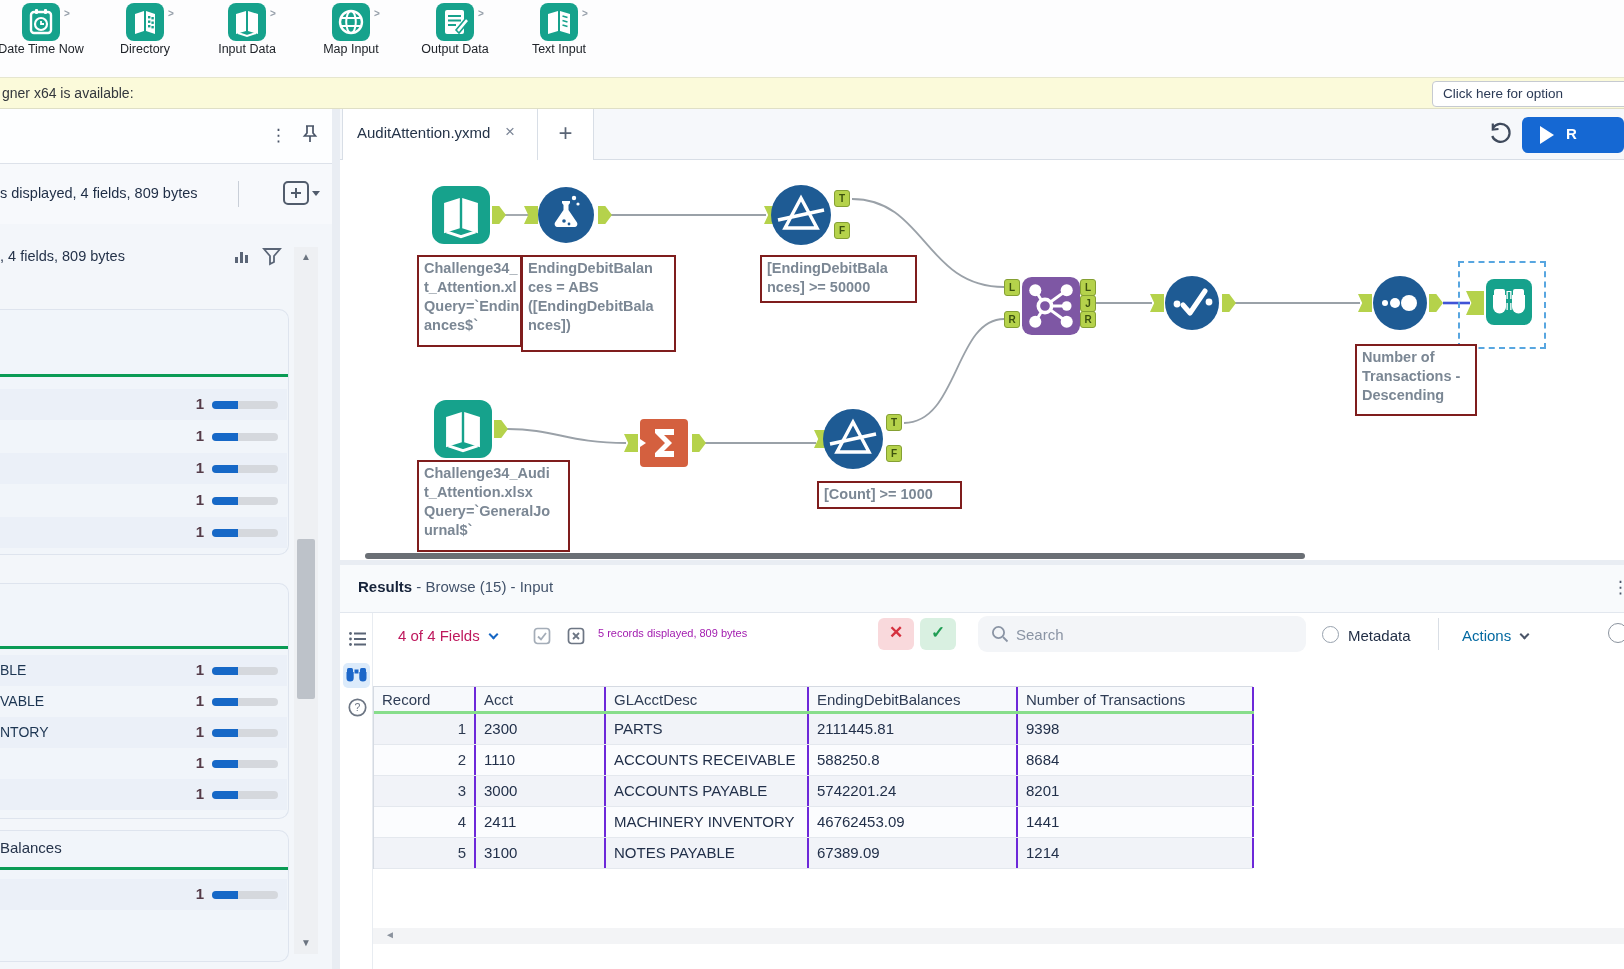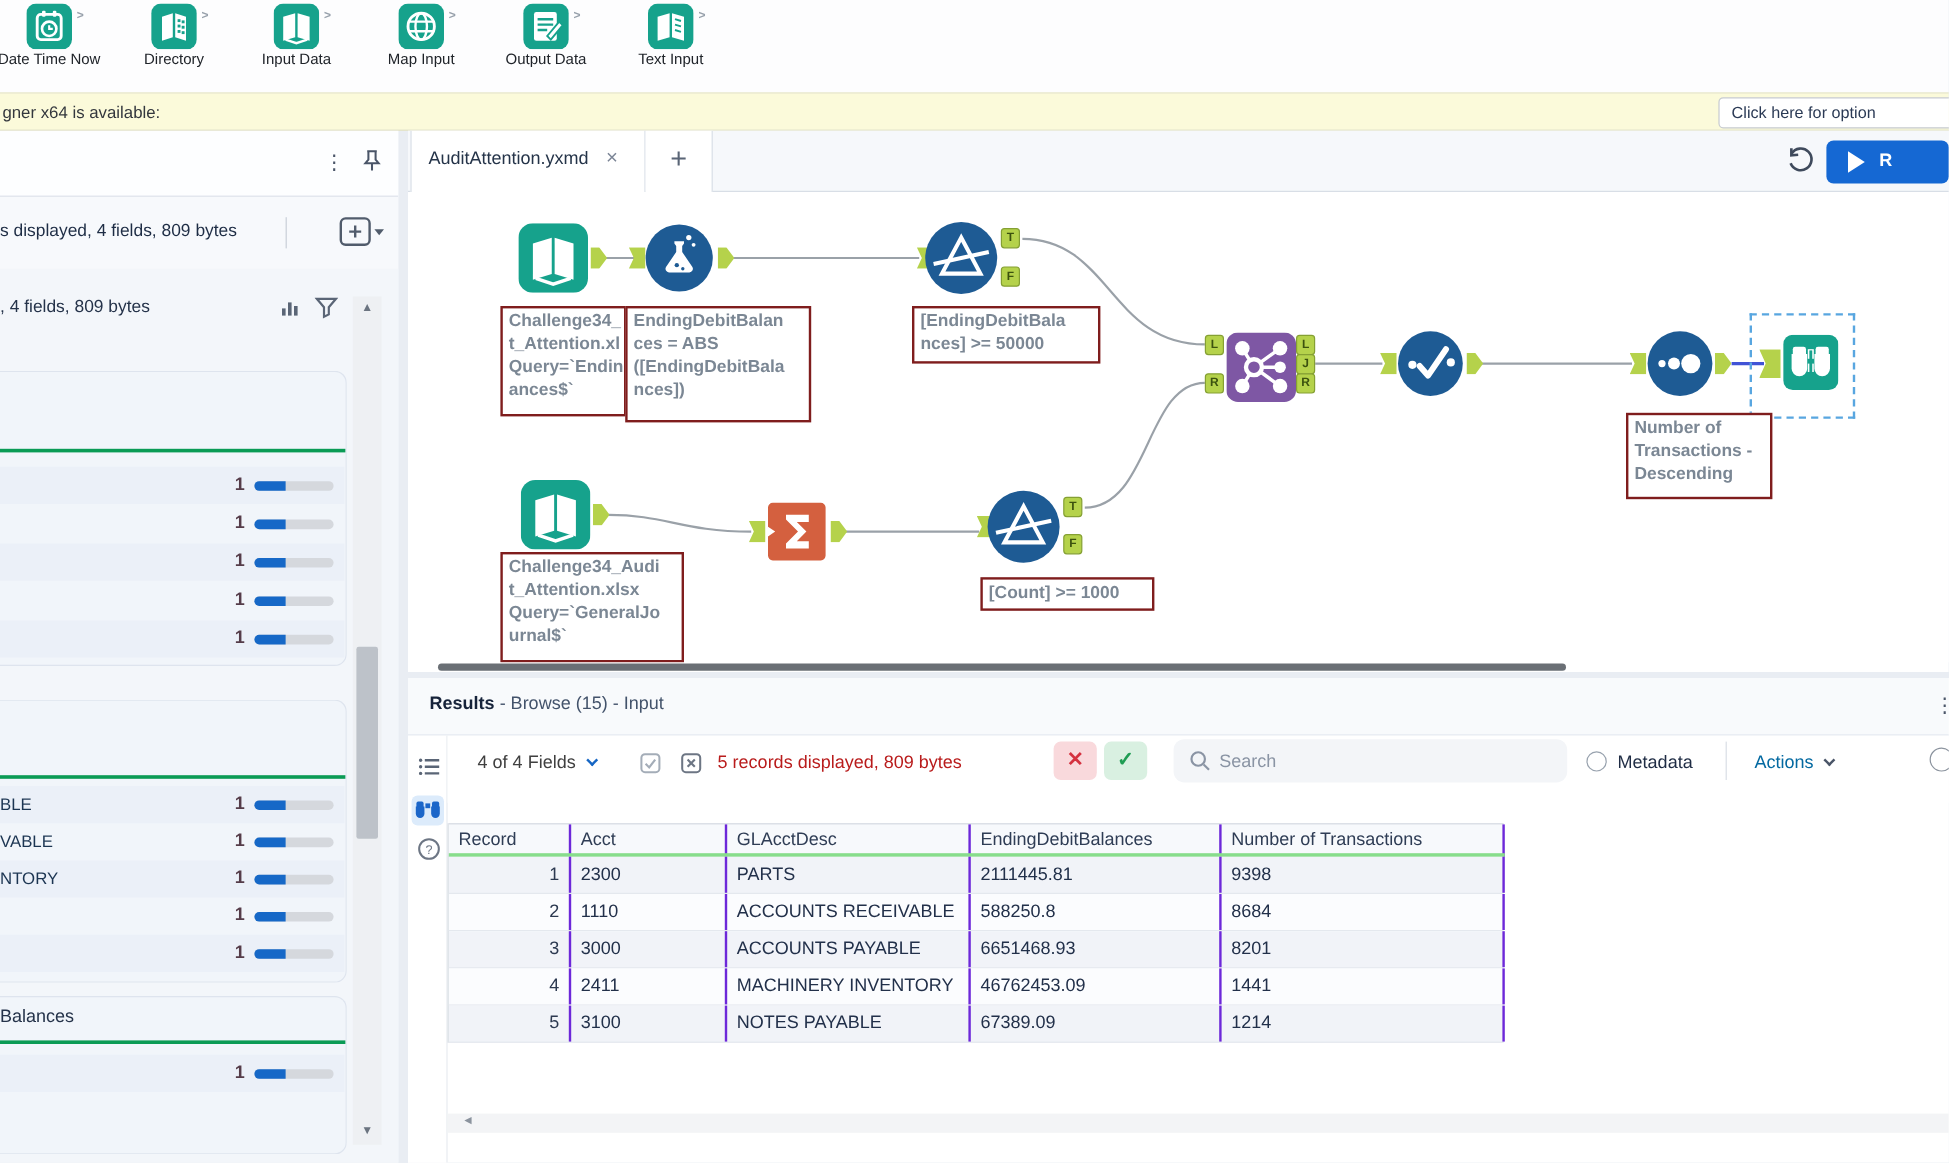--- a/index.html
+++ b/index.html
@@ -61,24 +61,24 @@
   #canvas-hthumb{position:absolute;left:25px;top:0;width:940px;height:6px;background:#6a6f75;border-radius:3px}
 
   
   #results{left:340px;top:565px;width:1548px;height:404px;background:#fff}
   #res-head{position:absolute;left:0;top:0;width:1284px;height:48px;background:#f8fafc;border-bottom:1px solid #e2e7ee}
   #res-title-wrap{position:absolute;left:18px;top:13px;font-size:15px;color:#43536b}
   #res-title-wrap b{color:#16233a}
   #res-rail{position:absolute;left:0;top:48px;width:33px;height:356px;background:#fff;border-right:1px solid #e8ecf1}
   #rail-binoc{position:absolute;left:3px;top:50px;width:27px;height:25px;background:#dcebfb;border-radius:5px}
   #res-toolbar{position:absolute;left:33px;top:48px;width:1251px;height:56px;background:#fff}
-  #fields-sel{position:absolute;left:25px;top:14px;font-size:15px;color:#404040;white-space:nowrap}
+  #fields-sel{position:absolute;left:25px;top:14px;font-size:15px;color:#be185d;white-space:nowrap}
   .chev{display:inline-block;width:7px;height:7px;border-right:2px solid #1666c4;border-bottom:2px solid #1666c4;transform:rotate(45deg);margin-left:10px;vertical-align:3px}
   .chev.dark{border-color:#4a5568}
-  #records-info{position:absolute;left:225px;top:14px;font-size:15px;color:#b91c1c;white-space:nowrap}
+  #records-info{position:absolute;left:225px;top:14px;font-size:11px;color:#a21caf;white-space:nowrap}
   #btn-x{position:absolute;left:505px;top:5px;width:36px;height:32px;background:#f9d9dc;border-radius:6px;text-align:center;font:700 17px/30px "Liberation Sans",sans-serif;color:#d5313f}
   #btn-ok{position:absolute;left:547px;top:5px;width:36px;height:32px;background:#d9f0e1;border-radius:6px;text-align:center;font:700 17px/30px "Liberation Sans",sans-serif;color:#1f9d53}
   #search-box{position:absolute;left:605px;top:3px;width:328px;height:36px;background:#f3f5f8;border-radius:9px}
   #search-input{position:absolute;left:38px;top:0;width:280px;height:36px;border:none;background:transparent;outline:none;font-size:15px;color:#33415a}
   #search-input::placeholder{color:#8a94a4}
   #radio-meta{position:absolute;left:949px;top:13px;width:17px;height:17px;border:1.6px solid #98a2ae;border-radius:50%}
   #meta-lbl{position:absolute;left:975px;top:14px;font-size:15px;color:#1f2c44}
   #tb-div{position:absolute;left:1065px;top:5px;width:1px;height:32px;background:#d9dee5}
   #actions-lbl{position:absolute;left:1089px;top:14px;font-size:15px;color:#0369a1}
   #overflow-ic{position:absolute;left:1235px;top:10px;width:20px;height:20px;border:1.6px solid #8b939e;border-radius:50%}
@@ -619,21 +619,21 @@
         <span class="cell c0 num">2</span>
         <span class="cell c1">1110</span>
         <span class="cell c2">ACCOUNTS RECEIVABLE</span>
         <span class="cell c3">588250.8</span>
         <span class="cell c4">8684</span>
       </div>
       <div class="t-row odd">
         <span class="cell c0 num">3</span>
         <span class="cell c1">3000</span>
         <span class="cell c2">ACCOUNTS PAYABLE</span>
-        <span class="cell c3">6651468.93</span>
+        <span class="cell c3">5742201.24</span>
         <span class="cell c4">8201</span>
       </div>
       <div class="t-row even">
         <span class="cell c0 num">4</span>
         <span class="cell c1">2411</span>
         <span class="cell c2">MACHINERY INVENTORY</span>
         <span class="cell c3">46762453.09</span>
         <span class="cell c4">1441</span>
       </div>
       <div class="t-row odd">

